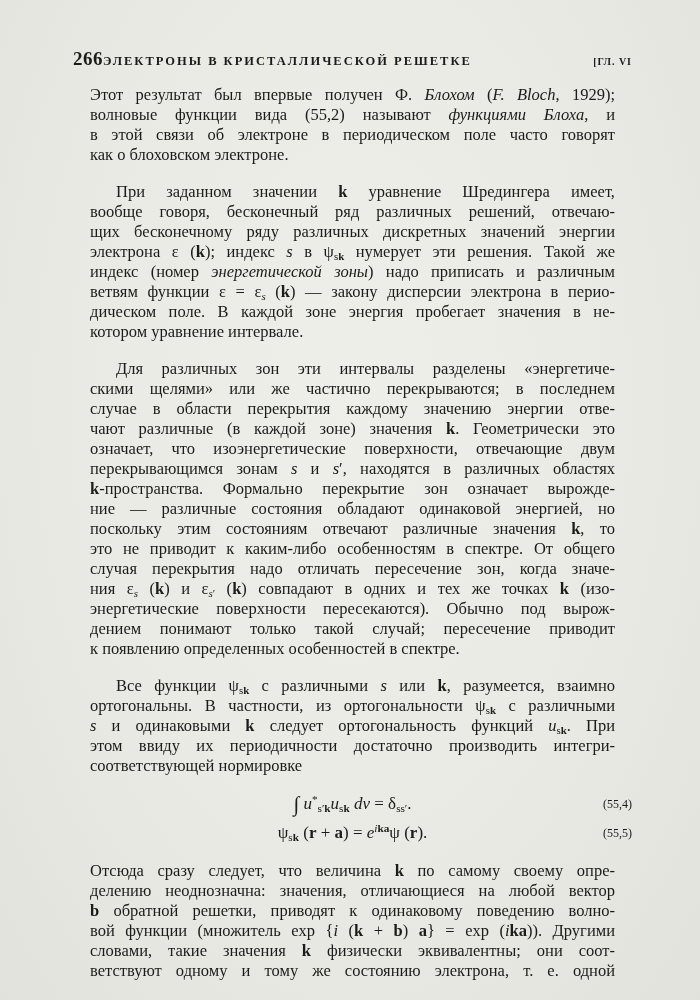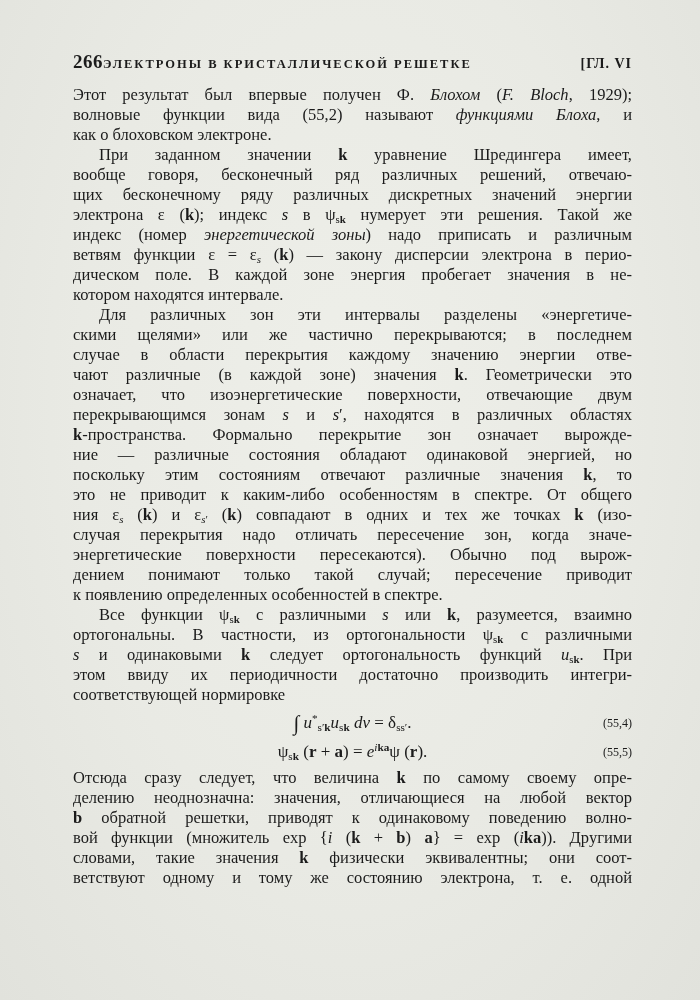--- a/index.html
+++ b/index.html
@@ -32,26 +32,26 @@
   }
   .running-title {
     flex: 1;
     text-align: left;
     font-size: 12.5px;
     font-weight: bold;
     letter-spacing: 2px;
     white-space: nowrap;
   }
   .chapter {
-    font-size: 14px;
+    font-size: 10px;
     font-weight: bold;
     letter-spacing: 1px;
     margin-top: 12px;
   }
-  .para { margin: 0; }
+  .para { margin: 17px; }
   .ln {
     font-size: 16.5px;
     line-height: 20px;
     height: 20px;
     overflow: hidden;
     text-align: justify;
     text-align-last: justify;
     text-justify: inter-word;
     white-space: nowrap;
   }
@@ -84,45 +84,46 @@
   <div class="text-block">
     <div class="header">
       <span class="pagenum">266</span>
       <span class="running-title">ЭЛЕКТРОНЫ В КРИСТАЛЛИЧЕСКОЙ РЕШЕТКЕ</span>
       <span class="chapter">[ГЛ. VI</span>
     </div>
     <div id="content">
         <div class="para">
           <div class="ln">Этот результат был впервые получен Ф. <i>Блохом</i> (<i>F. Bloch</i>, 1929);</div>
           <div class="ln">волновые функции вида (55,2) называют <i>функциями Блоха</i>, и</div>
+          <div class="ln">в этой связи об электроне в периодическом поле часто говорят</div>
           <div class="ln last">как о блоховском электроне.</div>
         </div>
         <div class="para">
           <div class="ln ind">При заданном значении <b>k</b> уравнение Шредингера имеет,</div>
           <div class="ln">вообще говоря, бесконечный ряд различных решений, отвечаю-</div>
           <div class="ln">щих бесконечному ряду различных дискретных значений энергии</div>
           <div class="ln">электрона ε (<b>k</b>); индекс <i>s</i> в ψ<sub>s<b>k</b></sub> нумерует эти решения. Такой же</div>
           <div class="ln">индекс (номер <i>энергетической зоны</i>) надо приписать и различным</div>
           <div class="ln">ветвям функции ε = ε<sub><i>s</i></sub> (<b>k</b>) — закону дисперсии электрона в перио-</div>
           <div class="ln">дическом поле. В каждой зоне энергия пробегает значения в не-</div>
-          <div class="ln last">котором находятся интервале.</div>
+          <div class="ln last">котором уравнение интервале.</div>
         </div>
         <div class="para">
           <div class="ln ind">Для различных зон эти интервалы разделены «энергетиче-</div>
           <div class="ln">скими щелями» или же частично перекрываются; в последнем</div>
           <div class="ln">случае в области перекрытия каждому значению энергии отве-</div>
           <div class="ln">чают различные (в каждой зоне) значения <b>k</b>. Геометрически это</div>
           <div class="ln">означает, что изоэнергетические поверхности, отвечающие двум</div>
           <div class="ln">перекрывающимся зонам <i>s</i> и <i>s</i>′, находятся в различных областях</div>
           <div class="ln"><b>k</b>-пространства. Формально перекрытие зон означает вырожде-</div>
           <div class="ln">ние — различные состояния обладают одинаковой энергией, но</div>
           <div class="ln">поскольку этим состояниям отвечают различные значения <b>k</b>, то</div>
           <div class="ln">это не приводит к каким-либо особенностям в спектре. От общего</div>
+          <div class="ln">случая перекрытия надо отличать пересечение зон, когда значе-</div>
           <div class="ln">ния ε<sub><i>s</i></sub> (<b>k</b>) и ε<sub><i>s</i>′</sub> (<b>k</b>) совпадают в одних и тех же точках <b>k</b> (изо-</div>
-          <div class="ln">случая перекрытия надо отличать пересечение зон, когда значе-</div>
           <div class="ln">энергетические поверхности пересекаются). Обычно под вырож-</div>
           <div class="ln">дением понимают только такой случай; пересечение приводит</div>
           <div class="ln last">к появлению определенных особенностей в спектре.</div>
         </div>
         <div class="para">
           <div class="ln ind">Все функции ψ<sub>s<b>k</b></sub> с различными <i>s</i> или <b>k</b>, разумеется, взаимно</div>
           <div class="ln">ортогональны. В частности, из ортогональности ψ<sub>s<b>k</b></sub> с различными</div>
           <div class="ln"><i>s</i> и одинаковыми <b>k</b> следует ортогональность функций <i>u</i><sub>s<b>k</b></sub>. При</div>
           <div class="ln">этом ввиду их периодичности достаточно производить интегри-</div>
           <div class="ln last">соответствующей нормировке</div>

